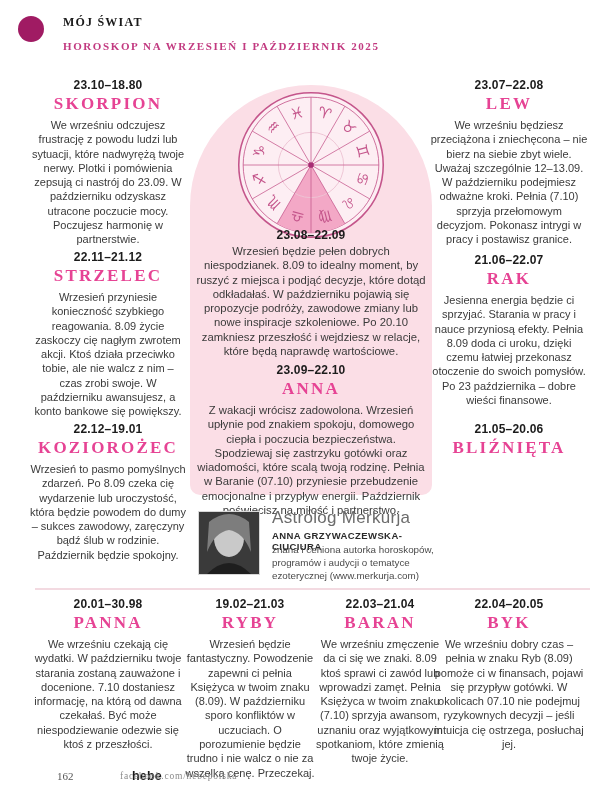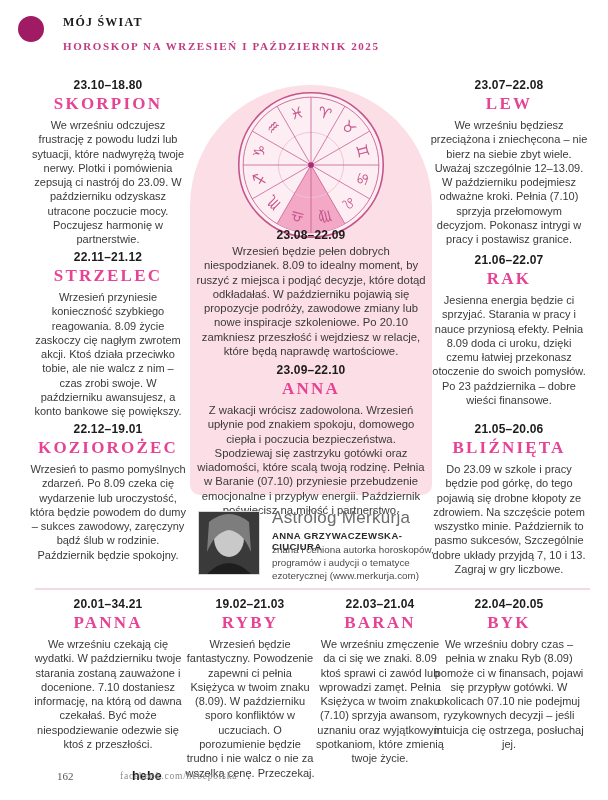--- a/index.html
+++ b/index.html
@@ -95,21 +95,21 @@
     <div class="dates">22.11–21.12</div>
     <div class="name">STRZELEC</div>
     <div class="txt">Wrzesień przyniesie konieczność szybkiego reagowania. 8.09 życie zaskoczy cię nagłym zwrotem akcji. Ktoś działa przeciwko tobie, ale nie walcz z nim – czas zrobi swoje. W październiku awansujesz, a konto bankowe się powiększy.</div>
   </div>
   <div class="sign" style="left:30px; top:422px; width:156px;">
     <div class="dates">22.12–19.01</div>
     <div class="name">KOZIOROŻEC</div>
     <div class="txt">Wrzesień to pasmo pomyślnych zdarzeń. Po 8.09 czeka cię wydarzenie lub uroczystość, która będzie powodem do dumy – sukces zawodowy, zaręczyny bądź ślub w rodzinie. Październik będzie spokojny.</div>
   </div>
   <div class="sign" style="left:30px; top:597px; width:156px;">
-    <div class="dates">20.01–34.21</div>
+    <div class="dates">20.01–30.98</div>
     <div class="name">PANNA</div>
     <div class="txt">We wrześniu czekają cię wydatki. W październiku twoje starania zostaną zauważone i docenione. 7.10 dostaniesz informację, na którą od dawna czekałaś. Być może niespodziewanie odezwie się ktoś z przeszłości.</div>
   </div>
 
   <div class="sign center-col" style="left:196px; top:228px; width:230px;">
     <div class="dates">23.08–22.09</div>
     <div class="txt">Wrzesień będzie pełen dobrych niespodzianek. 8.09 to idealny moment, by ruszyć z miejsca i podjąć decyzje, które dotąd odkładałaś. W październiku pojawią się propozycje podróży, zawodowe zmiany lub nowe inspiracje szkoleniowe. Po 20.10 zamkniesz przeszłość i wejdziesz w relacje, które będą naprawdę wartościowe.</div>
   </div>
   <div class="sign center-col" style="left:196px; top:363px; width:230px;">
     <div class="dates">23.09–22.10</div>
@@ -150,21 +150,20 @@
     <div class="txt">We wrześniu będziesz przeciążona i zniechęcona – nie bierz na siebie zbyt wiele. Uważaj szczególnie 12–13.09. W październiku podejmiesz odważne kroki. Pełnia (7.10) sprzyja przełomowym decyzjom. Pokonasz intrygi w pracy i postawisz granice.</div>
   </div>
   <div class="sign" style="left:430px; top:253px; width:158px;">
     <div class="dates">21.06–22.07</div>
     <div class="name">RAK</div>
     <div class="txt">Jesienna energia będzie ci sprzyjać. Starania w pracy i nauce przyniosą efekty. Pełnia 8.09 doda ci uroku, dzięki czemu łatwiej przekonasz otoczenie do swoich pomysłów. Po 23 października – dobre wieści finansowe.</div>
   </div>
   <div class="sign" style="left:430px; top:422px; width:158px;">
     <div class="dates">21.05–20.06</div>
     <div class="name">BLIŹNIĘTA</div>
-    <div class="txt">Do 23.09 w szkole i pracy będzie pod górkę, do tego pojawią się drobne kłopoty ze zdrowiem. Na szczęście potem wszystko minie. Październik to pasmo sukcesów, Szczególnie dobre układy przyjdą 7, 10 i 13. Zagraj w gry liczbowe.</div>
   </div>
   <div class="sign" style="left:430px; top:597px; width:158px;">
     <div class="dates">22.04–20.05</div>
     <div class="name">BYK</div>
     <div class="txt">We wrześniu dobry czas – pełnia w znaku Ryb (8.09) pomoże ci w finansach, pojawi się przypływ gotówki. W okolicach 07.10 nie podejmuj ryzykownych decyzji – jeśli intuicja cię ostrzega, posłuchaj jej.</div>
   </div>
 
   <div class="foot">
     <span class="foot-page">162</span>
     <span class="foot-brand">hebe</span>

